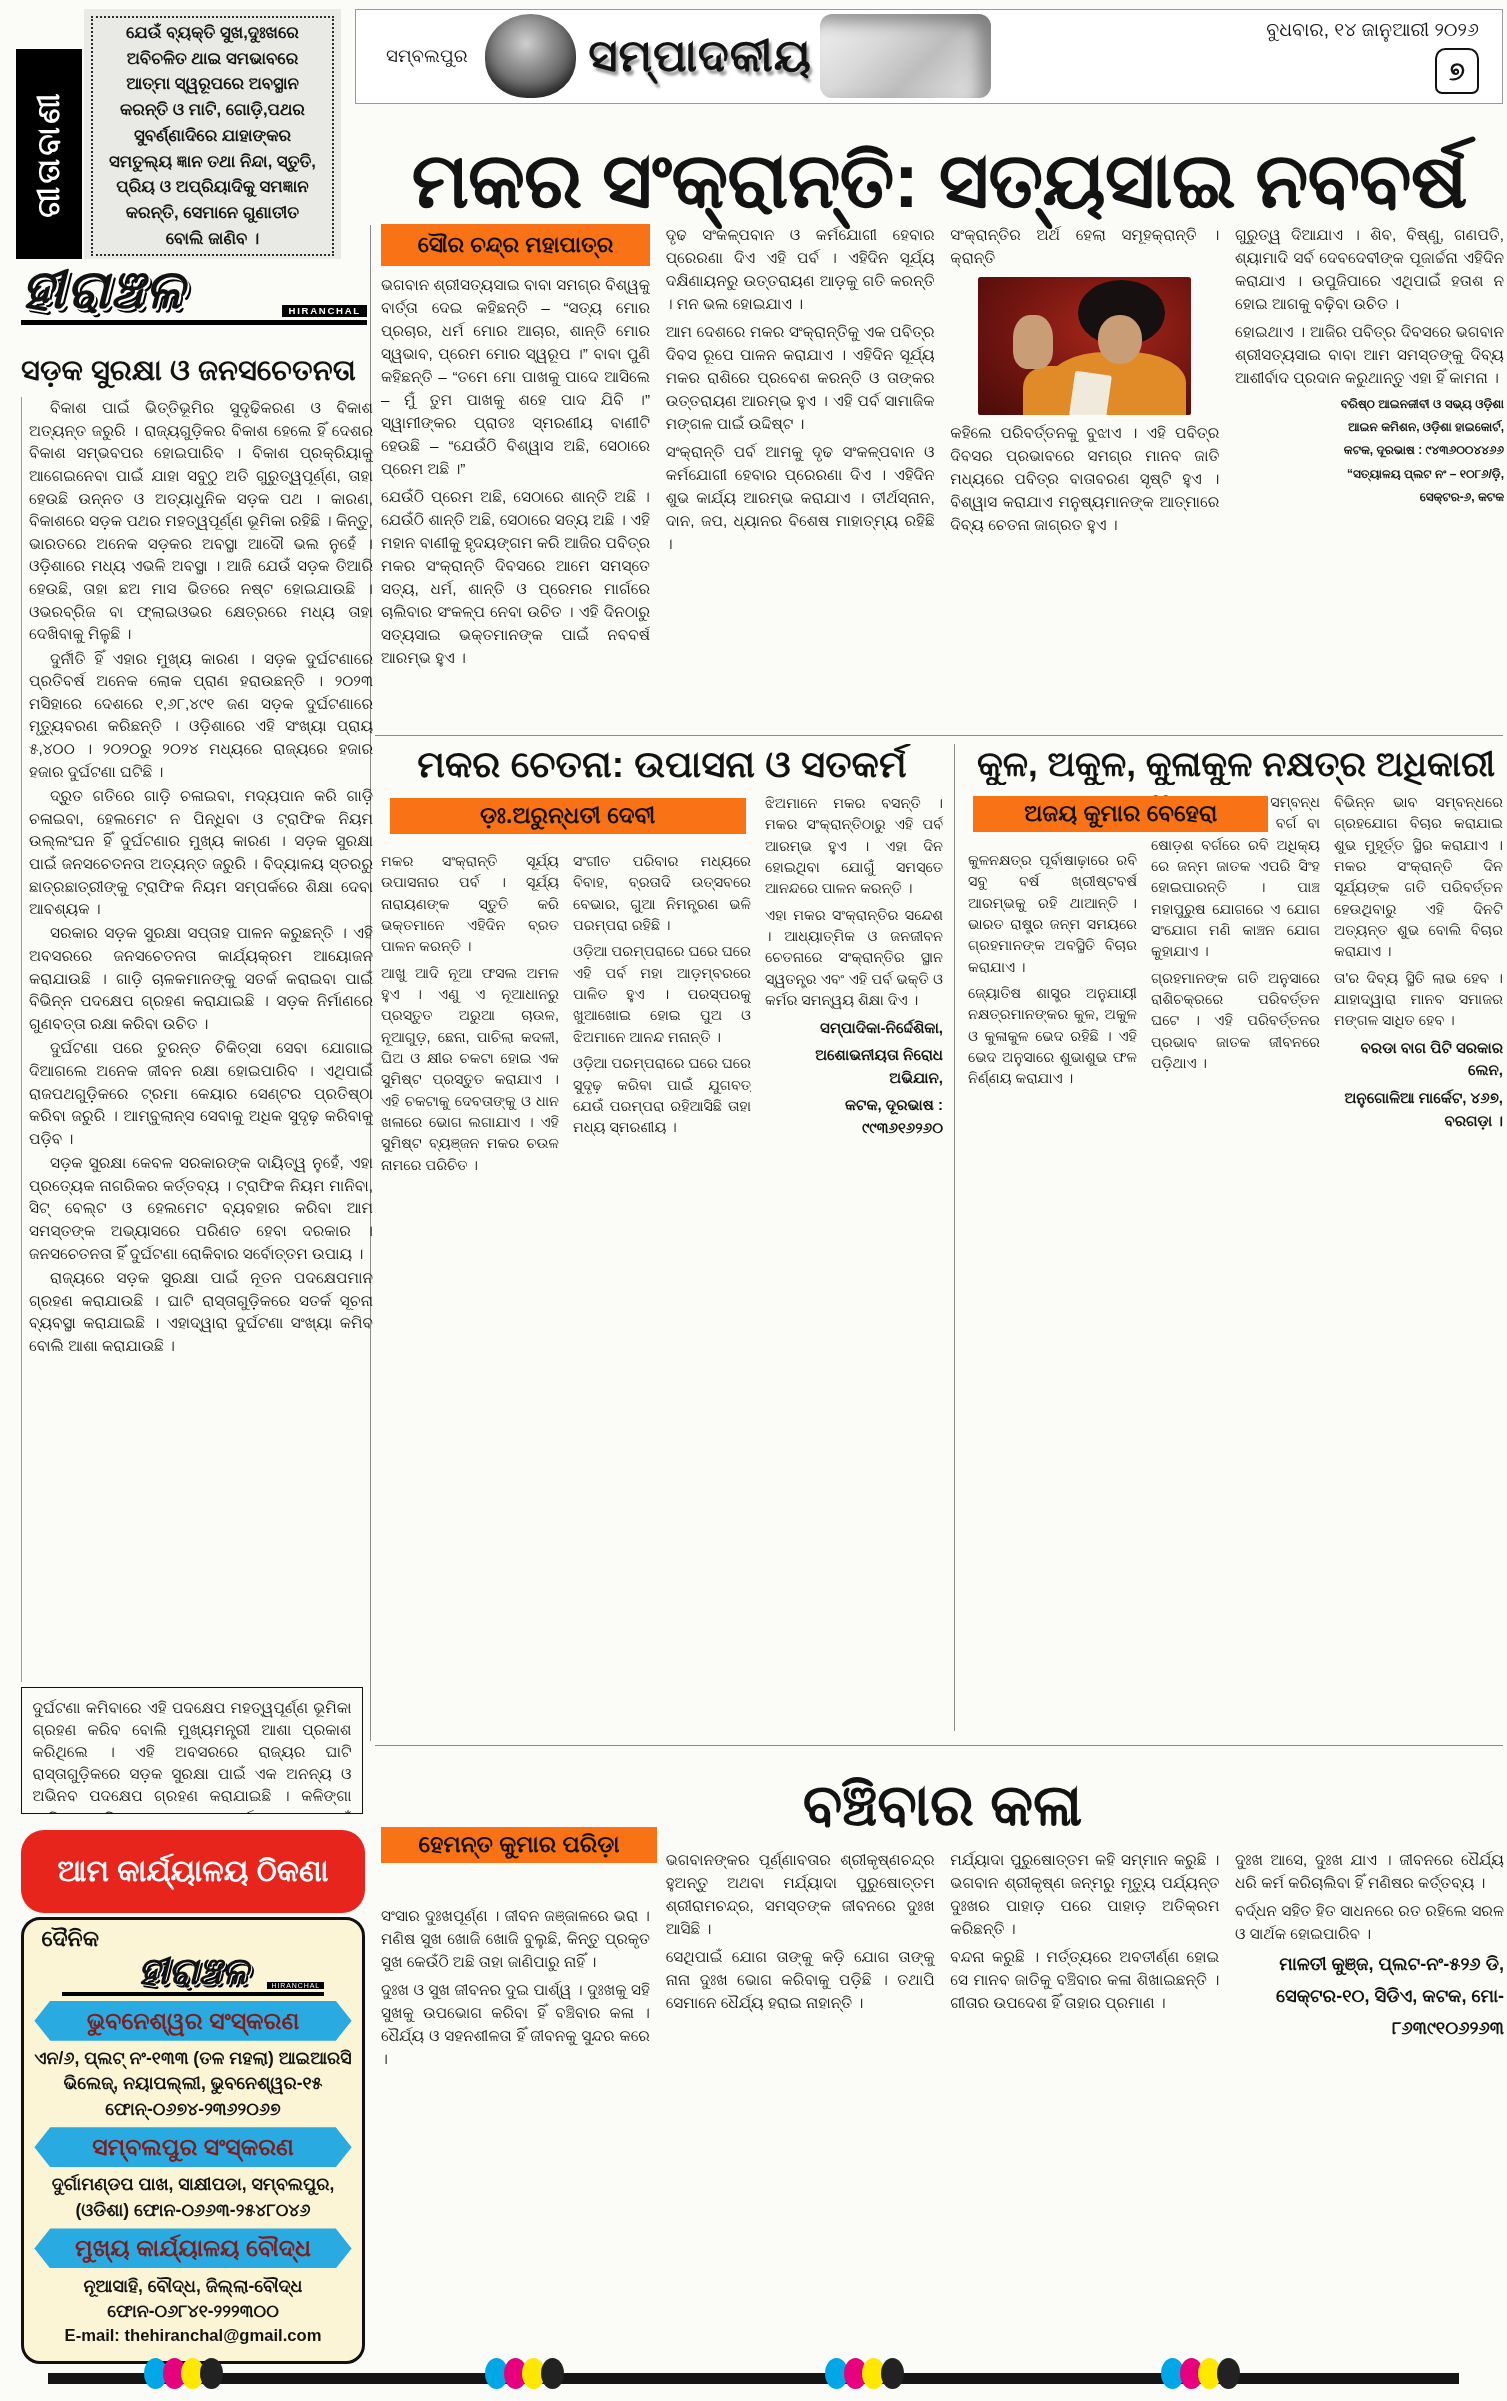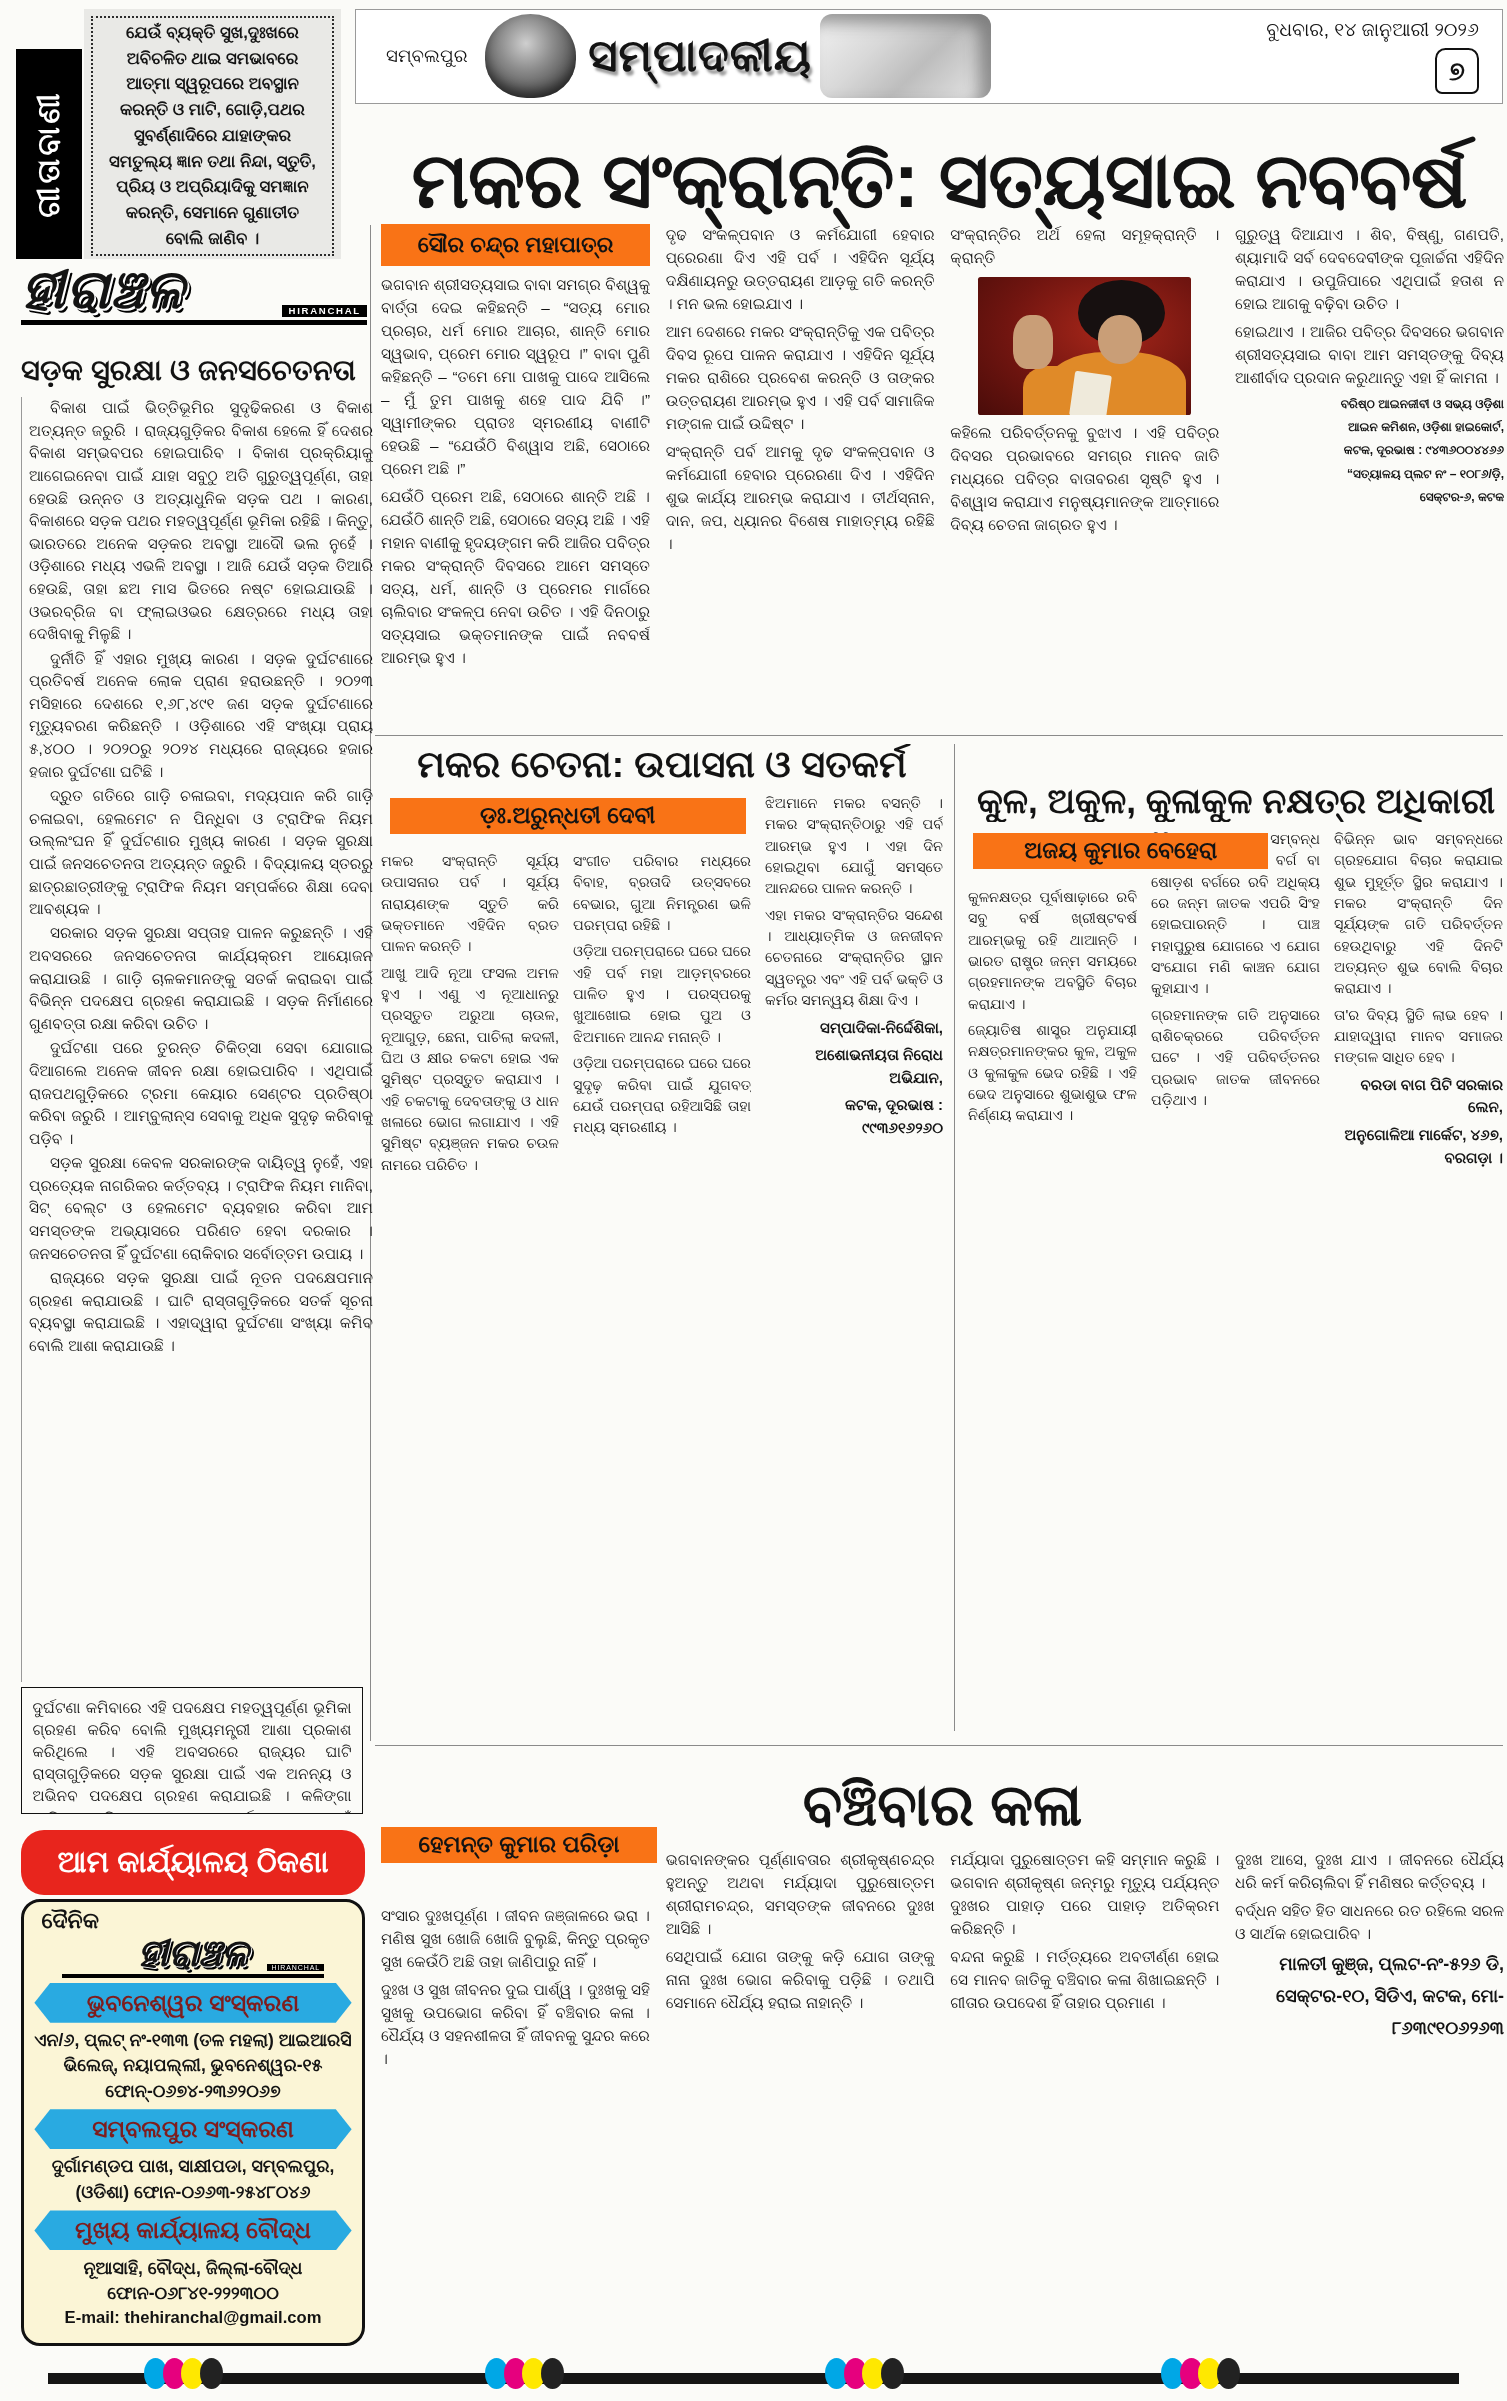--- a/index.html
+++ b/index.html
@@ -41,21 +41,21 @@
              letter-spacing:1.7px;padding:0.9px 6.1px;font-weight:bold;}
   .left-head{left:21px;top:353px;width:344px;font-size:29px;font-weight:800;line-height:1.2;}
   .left-body{left:21px;top:397px;width:344px;height:1285px;overflow:hidden;font-size:15.3px;
              line-height:1.48;text-align:justify;border-left:0.9px solid #999;padding-left:7px;}
   .left-body p{text-indent:21px;margin-bottom:1.7px;}
   .note-box{left:21px;top:1687px;width:342px;height:127px;border:1.7px solid #111;box-sizing:border-box;
             padding:8.7px 10.5px;font-size:15.3px;line-height:1.45;text-align:justify;overflow:hidden;}
 
   
   .ad{left:21px;top:1830px;width:344px;height:527px;}
-  .ad-head{height:65px;background:#e8251d;border-radius:23px;display:flex;align-items:center;justify-content:center;
+  .ad-head{height:83px;background:#e8251d;border-radius:23px;display:flex;align-items:center;justify-content:center;
            color:#fff;font-size:30px;font-weight:900;}
   .ad-body{margin-top:3.5px;height:447px;background:#fbf5d6;border:3.5px solid #111;border-radius:19px;
            padding:5.2px 8.7px;text-align:center;overflow:hidden;box-sizing:border-box;}
   .ad-dainik{text-align:left;font-size:22px;font-weight:bold;margin:1.7px 0 0 8.7px;}
   .ad-logo{font-size:38px;font-weight:900;font-style:italic;line-height:1;text-shadow:0.9px 0.9px 0 #fff,2.6px 2.6px 0 #000;}
   .ad-logo-bar{position:relative;height:3.5px;background:#000;width:82%;margin:1.7px auto 5.2px;}
   .ad-logo-chip{position:absolute;right:0;top:-10.5px;background:#000;color:#fff;font-size:7px;letter-spacing:0.9px;padding:0 4.4px;}
   .ribbon{background:#29aae1;color:#7f1d1d;font-size:23.6px;font-weight:800;height:40px;line-height:40px;
           margin:5.2px 1.7px;clip-path:polygon(0 50%,5% 0,95% 0,100% 50%,95% 100%,5% 100%);}
   .ad-addr{font-size:17.5px;font-weight:bold;line-height:1.45;}
@@ -76,21 +76,21 @@
   .photo{width:213px;height:138px;margin:7px auto;position:relative;overflow:hidden;border-radius:2.6px;
          background:radial-gradient(ellipse at 62% 38%,#a8271a 0%,#711510 55%,#490c09 100%);}
   .photo .hair{position:absolute;right:26px;top:3.5px;width:87px;height:66px;background:#171010;border-radius:50%;}
   .photo .face{position:absolute;right:49px;top:38px;width:44px;height:49px;background:#c99e77;border-radius:48%;}
   .photo .robe{position:absolute;right:5.2px;bottom:-10.5px;width:138px;height:73px;background:#e08a28;border-radius:42% 42% 0 0;}
   .photo .sleeve{position:absolute;left:45px;bottom:-5.2px;width:61px;height:54px;background:#e08a28;border-radius:40% 40% 0 0;}
   .photo .palm{position:absolute;left:35px;top:38px;width:40px;height:54px;background:#c99e77;border-radius:42% 42% 34% 34%;}
   .photo .paper{position:absolute;left:94px;bottom:-3.5px;width:37px;height:45px;background:#efeadb;border-radius:2.6px;transform:rotate(8deg);}
 
   .mid-left{left:381px;top:744px;width:562px;height:995px;overflow:hidden;position:absolute;}
-  .mid-right{left:968px;top:744px;width:536px;height:995px;overflow:hidden;position:absolute;margin-top:37px;}
+  .mid-right{left:968px;top:744px;width:536px;height:995px;overflow:hidden;position:absolute;}
   .mid-left .art-head{font-size:37px;}
   .mid-right .art-head{font-size:35px;}
   .mid-byline{position:absolute;font-size:23px;}
   .mid-left .cols{gap:14px;margin-top:7px;height:917px;}
   .mid-left .col{width:178px;font-size:14.4px;line-height:1.48;}
   .mid-right .cols{gap:14px;margin-top:7px;height:917px;}
   .mid-right .col{width:169px;font-size:14.4px;line-height:1.48;}
   .pad-byline{padding-top:58px;}
   .mid-sig{font-size:15px;}
 

